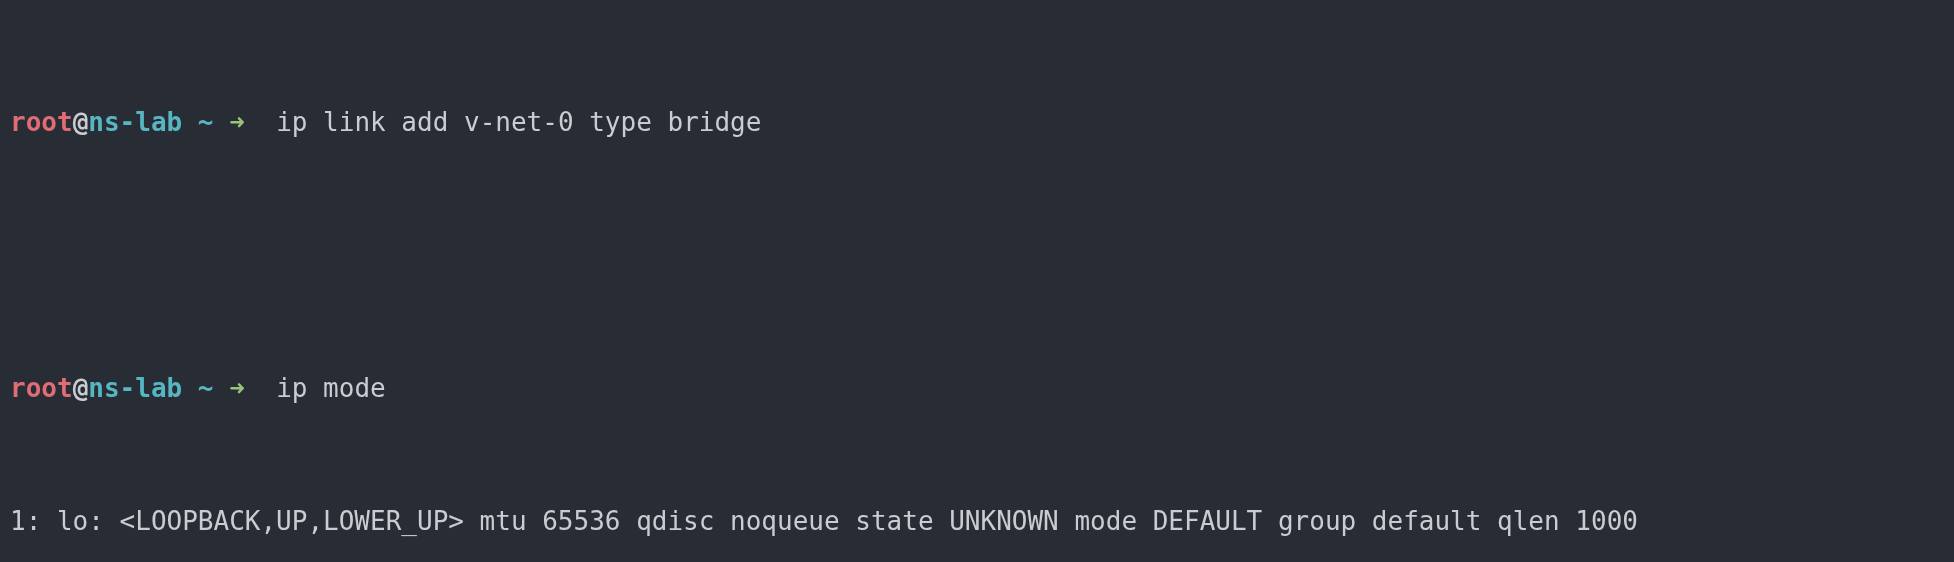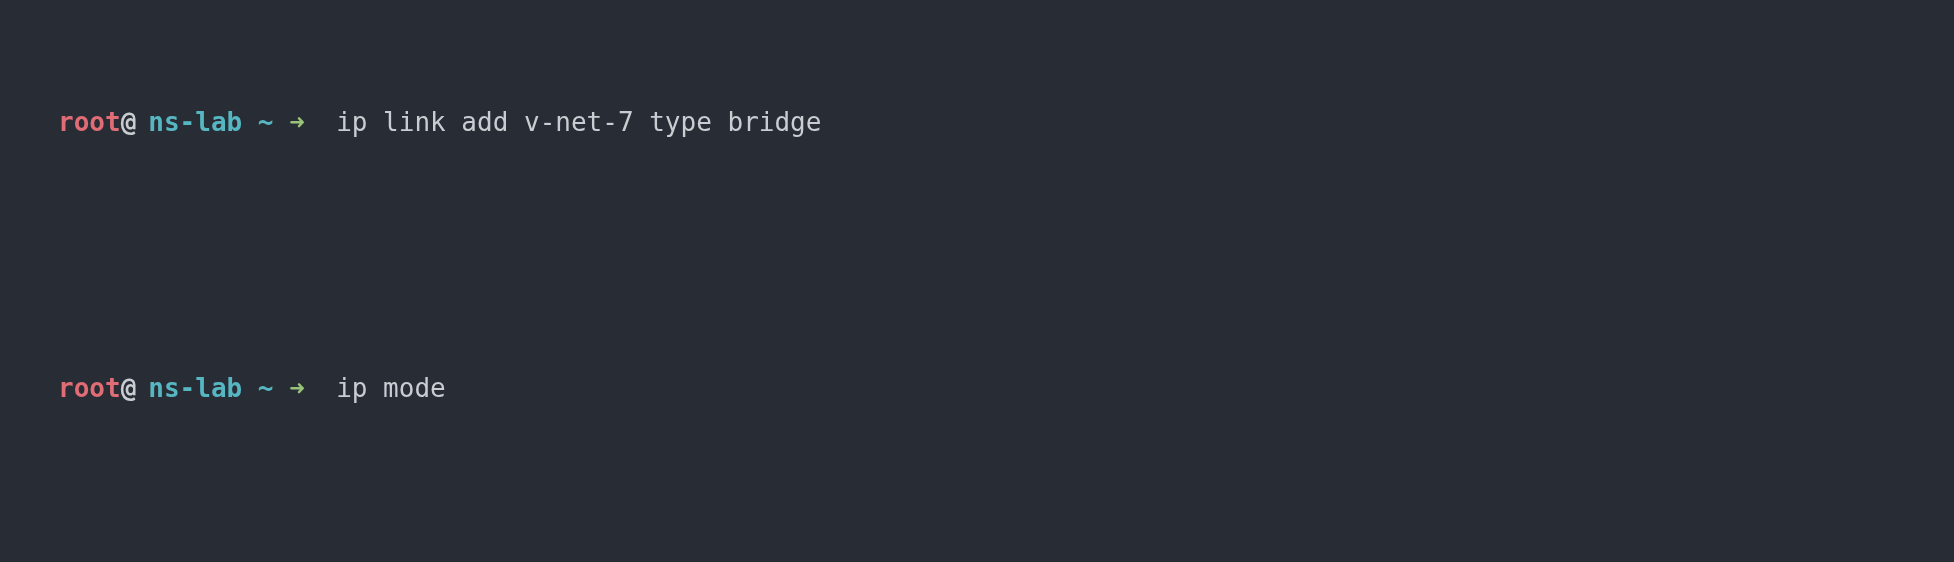--- a/index.html
+++ b/index.html
@@ -15,39 +15,40 @@
     overflow: hidden;
     -webkit-font-smoothing: antialiased;
   }
   .terminal {
     padding: 6px 10px 10px 10px;
     white-space: pre-wrap;
     word-break: break-all;
   }
   .line { display: block; }
   .blank { height: 1.28em; }
-  .user { color: #e06c75; font-weight: bold; margin-left: 48px; }
+  .user { color: #e06c75; font-weight: bold; }
   .at   { color: #c9ccd1; font-weight: bold; }
-  .host { color: #56b6c2; font-weight: bold; padding-left: 12px; }
+  .host { color: #56b6c2; font-weight: bold; }
   .dir  { color: #56b6c2; font-weight: bold; }
   .arrow{ color: #98c379; font-weight: bold; }
   .out  { color: #c9ccd1; }
   .cmd  { color: #c9ccd1; }
 </style>
 </head>
 <body>
 
 <div class="terminal">
 
-  <span class="line"><span class="user">root</span><span class="at">@</span><span class="host">ns-lab</span><span class="dir"> ~ </span><span class="arrow">➜  </span><span class="cmd">ip link add v-net-7 type bridge</span></span>
+  <span class="line"><span class="user">root</span><span class="at">@</span><span class="host">ns-lab</span><span class="dir"> ~ </span><span class="arrow">➜  </span><span class="cmd">ip link add v-net-0 type bridge</span></span>
 
   <div class="blank"></div>
 
   <span class="line"><span class="user">root</span><span class="at">@</span><span class="host">ns-lab</span><span class="dir"> ~ </span><span class="arrow">➜  </span><span class="cmd">ip mode</span></span>
 
+  <span class="line out">1: lo: &lt;LOOPBACK,UP,LOWER_UP&gt; mtu 65536 qdisc noqueue state UNKNOWN mode DEFAULT group default qlen 1000</span>
   
 
   
 
   
   
   
   
 
 </div>

